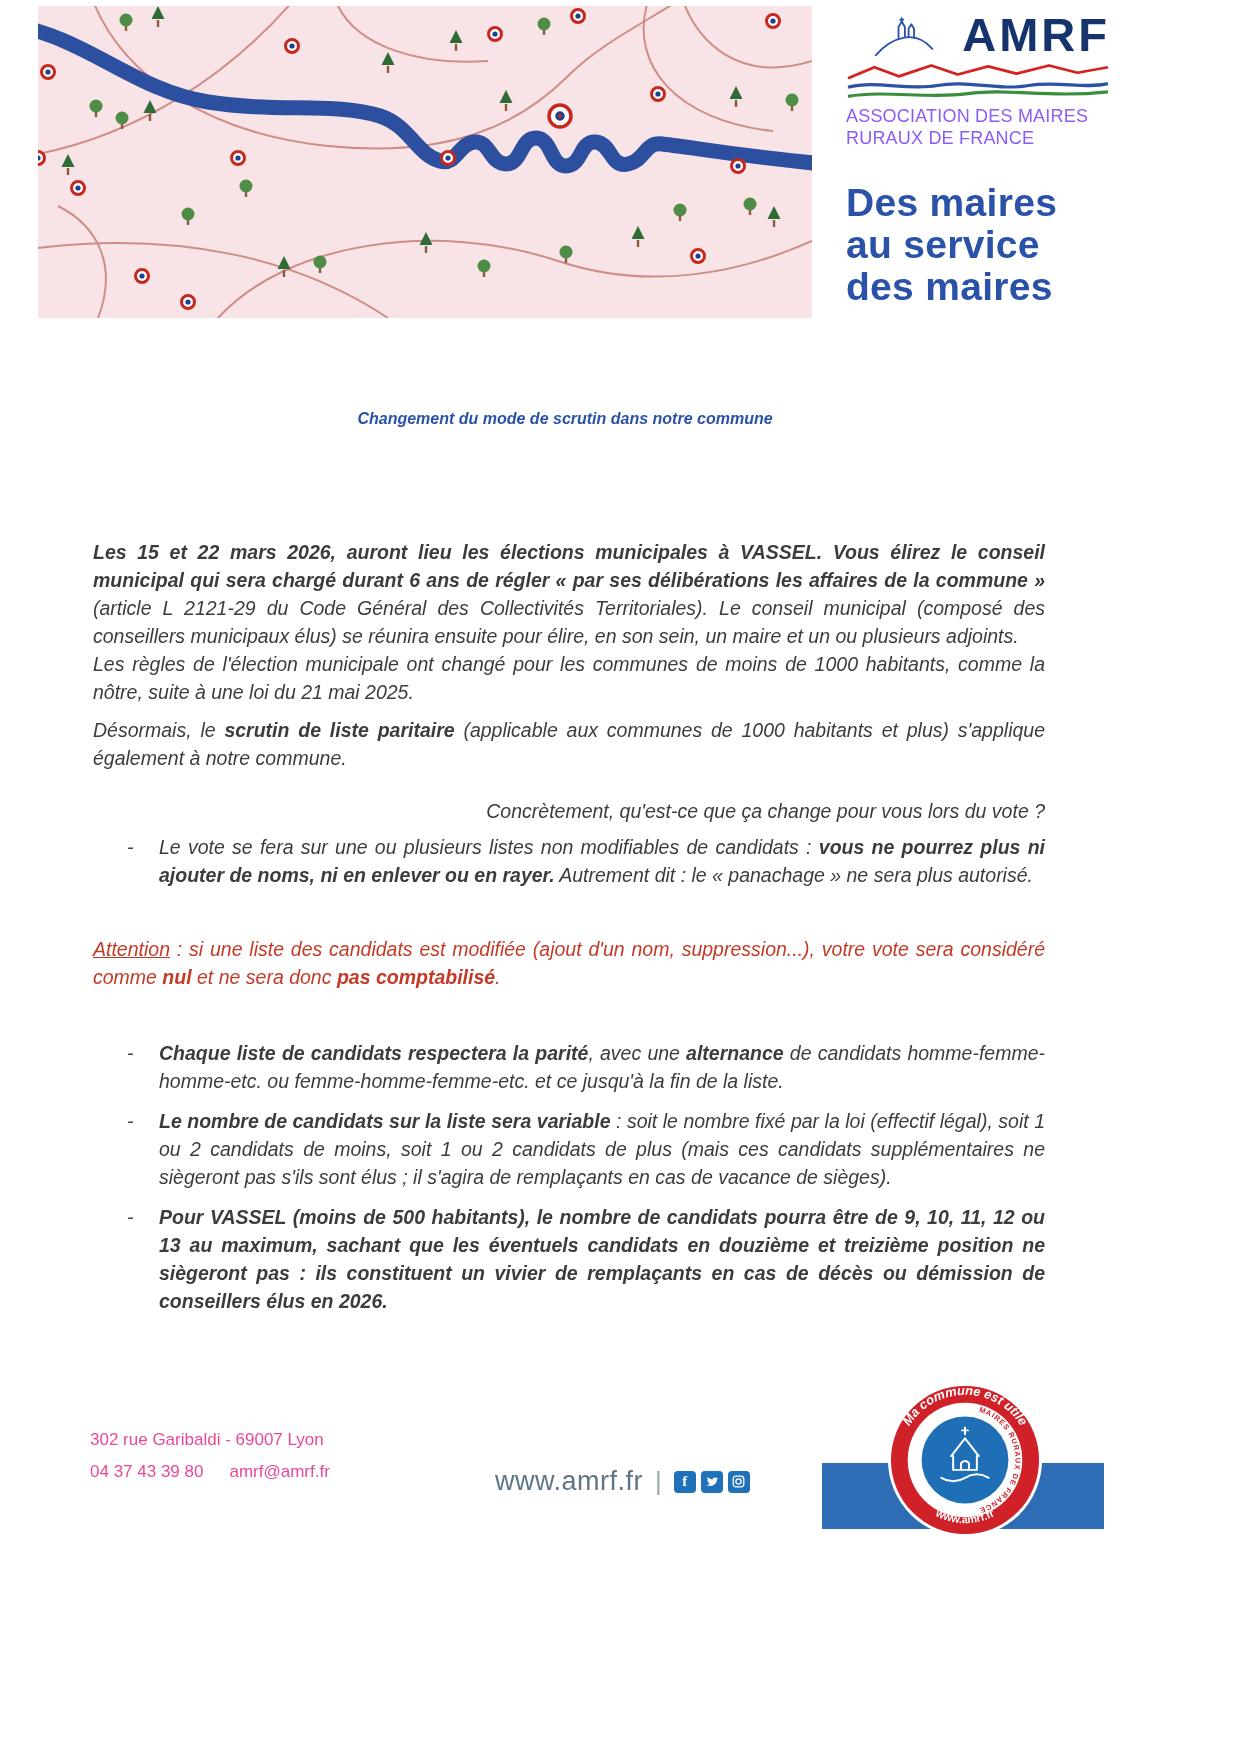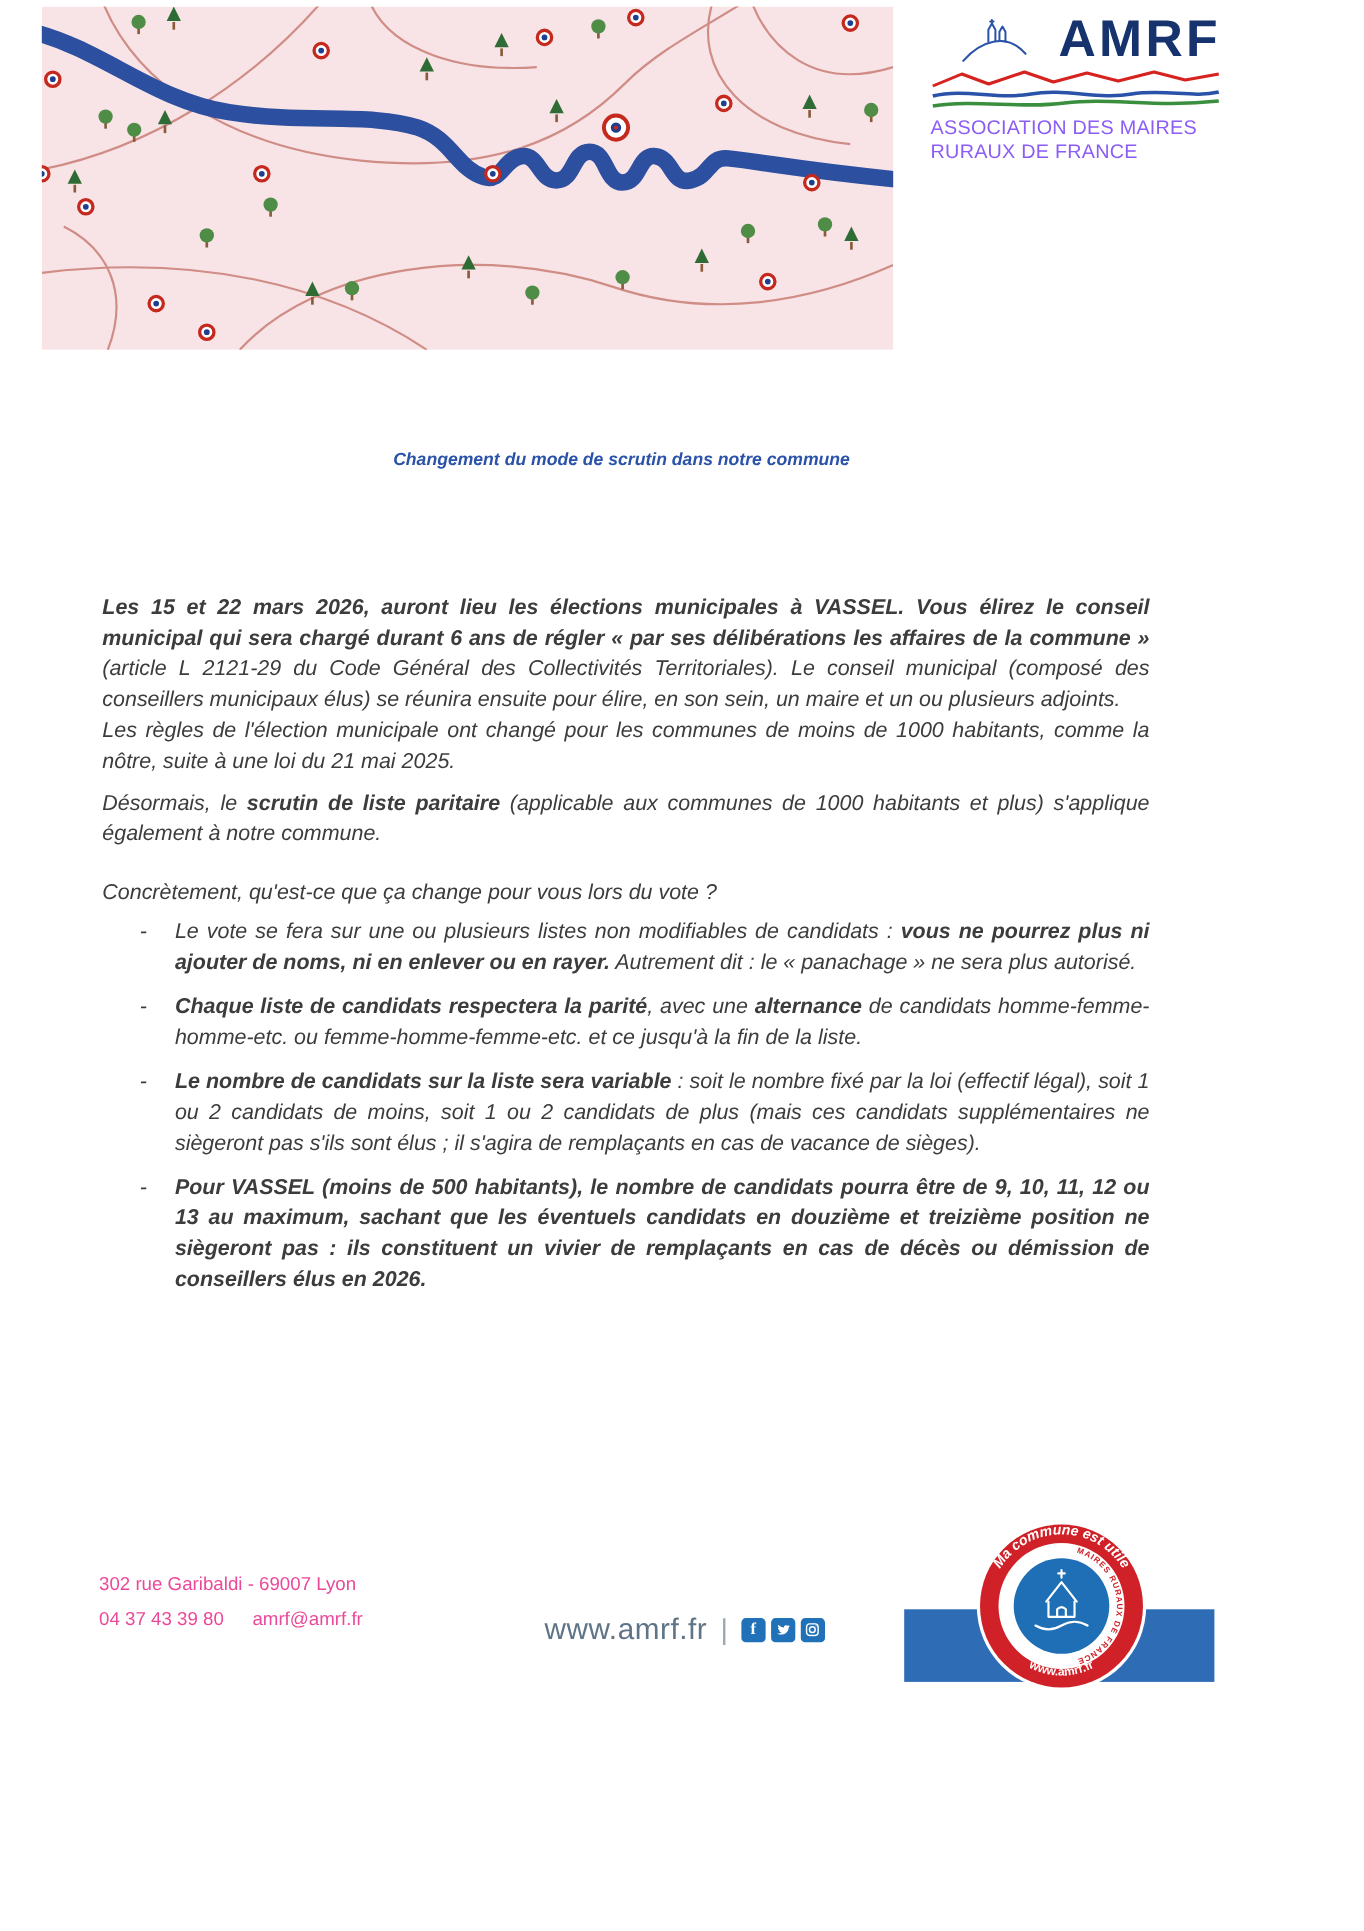--- a/index.html
+++ b/index.html
@@ -22,21 +22,21 @@
   .title{font-size:40px;font-weight:bold;color:#2247a6;margin:0;letter-spacing:.3px;}
   .subtitle{font-size:16px;font-weight:bold;font-style:italic;color:#2a52a8;margin:14px 0 0 0;}
 
   
   .docbody{position:absolute;left:93px;top:538px;width:952px;
            font-style:italic;font-size:19.5px;line-height:28px;color:#3c3c3c;text-align:justify;}
   .para{margin:0;}
   .p1{margin-bottom:0;}
   .p2{margin-bottom:10px;}
   .p3{margin-bottom:8px;}
-  .p4{margin-bottom:8px;text-align:left;margin-top:25px;}
+  .p4{margin-bottom:8px;text-align:right;margin-top:25px;}
   .b{font-weight:bold;}
   .u{text-decoration:underline;}
   .bullet{display:flex;margin:0 0 12px 0;}
   .dash{flex:none;width:32px;padding-left:34px;box-sizing:content-box;text-align:left;}
   .btxt{flex:1;}
   .attention{color:#c43a26;margin:46px 0 48px 0;}
 
   
   .addr{position:absolute;left:90px;top:1430px;font-size:17px;color:#ec4899;font-style:normal;line-height:1.2;}
   .addr-line2{margin-top:12px;}
@@ -148,40 +148,46 @@
     </div>
     <svg class="waves-svg" viewBox="0 0 260 44" preserveAspectRatio="none">
       <path d="M2,20 L28,8 L52,18 L84,6 L110,16 L140,7 L168,15 L200,6 L228,14 L258,8" fill="none" stroke="#d6231f" stroke-width="3" stroke-linejoin="round"></path>
       <path d="M2,30 C30,22 60,34 90,28 C120,22 150,34 180,28 C210,23 235,32 258,26" fill="none" stroke="#2a52a8" stroke-width="3.5"></path>
       <path d="M2,40 C40,33 80,43 120,37 C160,31 200,42 258,35" fill="none" stroke="#3a8f3e" stroke-width="3.5"></path>
     </svg>
     <div class="assoc">
       <div>ASSOCIATION DES MAIRES</div>
       <div>RURAUX DE FRANCE</div>
     </div>
+    <div class="tagline">
+      <div>Des maires</div>
+      <div>au service</div>
+      <div>des maires</div>
+    </div>
   </div>
 
   <div class="heading">
     <h2 class="subtitle">Changement du mode de scrutin dans notre commune</h2>
   </div>
 
   <div class="docbody">
     <p class="para p1"><span class="b">Les 15 et 22 mars 2026, auront lieu les élections municipales à VASSEL. Vous élirez le conseil municipal qui sera chargé durant 6 ans de régler « par ses délibérations les affaires de la commune » </span><span>(article L 2121-29 du Code Général des Collectivités Territoriales). Le conseil municipal (composé des conseillers municipaux élus) se réunira ensuite pour élire, en son sein, un maire et un ou plusieurs adjoints.</span></p>
 
     <p class="para p2">Les règles de l'élection municipale ont changé pour les communes de moins de 1000 habitants, comme la nôtre, suite à une loi du 21 mai 2025.</p>
 
     <p class="para p3"><span>Désormais, le </span><span class="b">scrutin de liste paritaire</span><span> (applicable aux communes de 1000 habitants et plus) s'applique également à notre commune.</span></p>
 
     <p class="para p4">Concrètement, qu'est-ce que ça change pour vous lors du vote ?</p>
 
     <div class="bullet">
       <span class="dash">-</span>
       <div class="btxt"><span>Le vote se fera sur une ou plusieurs listes non modifiables de candidats : </span><span class="b">vous ne pourrez plus ni ajouter de noms, ni en enlever ou en rayer.</span><span> Autrement dit : le « panachage » ne sera plus autorisé.</span></div>
     </div>
 
+    <p class="para attention"><span class="u">Attention</span><span> :   si une liste des candidats est modifiée (ajout d'un nom, suppression...), votre vote sera considéré comme </span><span class="b">nul</span><span> et ne sera donc </span><span class="b">pas comptabilisé</span><span>.</span></p>
 
     <div class="bullet">
       <span class="dash">-</span>
       <div class="btxt"><span class="b">Chaque liste de candidats respectera la parité</span><span>, avec une </span><span class="b">alternance</span><span> de candidats homme-femme-homme-etc. ou femme-homme-femme-etc. et ce jusqu'à la fin de la liste.</span></div>
     </div>
 
     <div class="bullet">
       <span class="dash">-</span>
       <div class="btxt"><span class="b">Le nombre de candidats sur la liste sera variable</span><span> : soit le nombre fixé par la loi (effectif légal), soit 1 ou 2 candidats de moins, soit 1 ou 2 candidats de plus (mais ces candidats supplémentaires ne siègeront pas s'ils sont élus ; il s'agira de remplaçants en cas de vacance de sièges).</span></div>
     </div>

